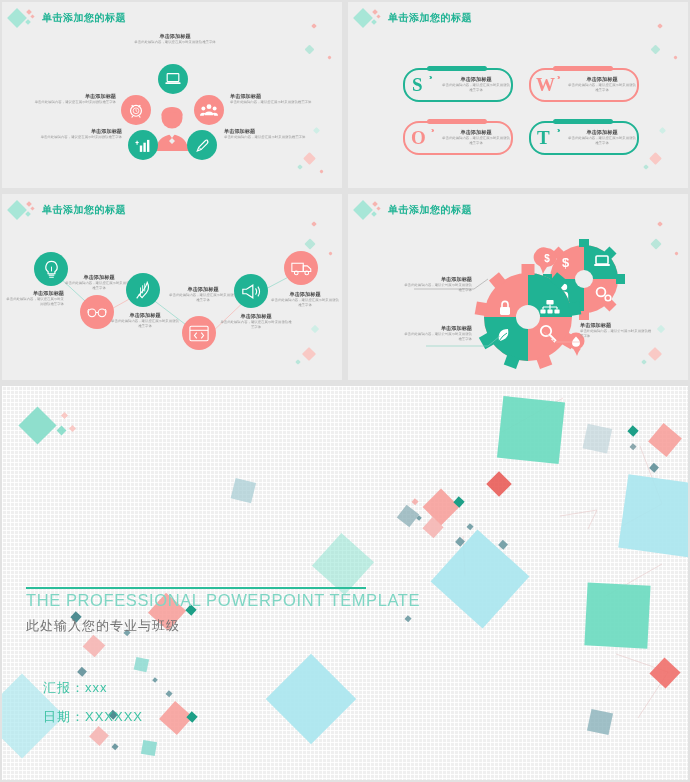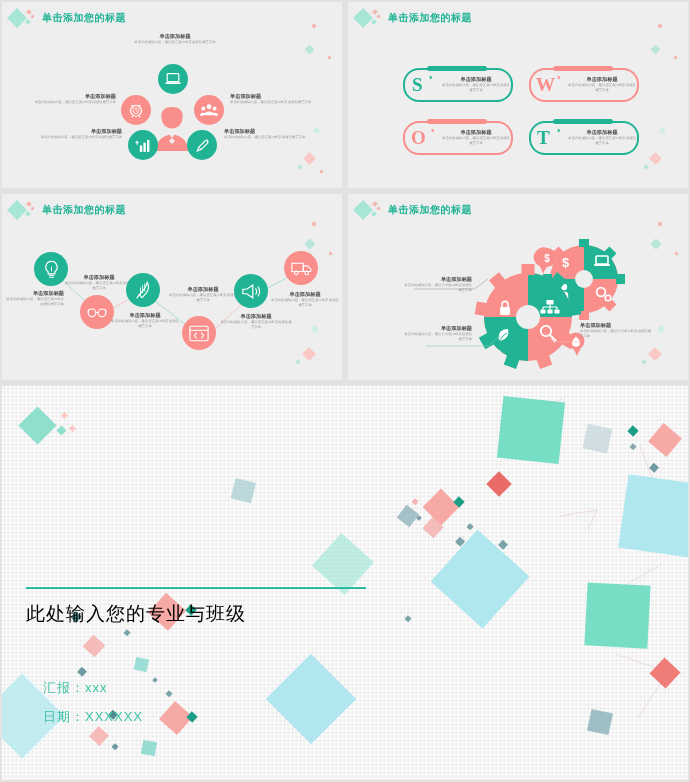--- a/index.html
+++ b/index.html
@@ -53,21 +53,21 @@
 
   
   .big{position:absolute;left:2px;top:386px;width:686px;height:394px;background:#efefef;overflow:hidden;}
   .big .grid-bg{position:absolute;inset:0;
     background-image:linear-gradient(to right,rgba(255,255,255,.85) 1px,transparent 1px),
                      linear-gradient(to bottom,rgba(255,255,255,.85) 1px,transparent 1px);
     background-size:4px 4px;}
   .big-title{position:absolute;left:24px;top:160px;font-size:31px;font-weight:bold;color:#2bbd9a;letter-spacing:2px;white-space:nowrap;}
   .big-rule{position:absolute;left:24px;top:201px;width:340px;height:1.5px;background:#2bbd9a;}
   .big-sub{position:absolute;left:24px;top:205px;font-size:16.5px;color:#7fd6c4;letter-spacing:.6px;white-space:nowrap;}
-  .big-sub2{position:absolute;left:24px;top:215px;font-size:19px;color:#000000;letter-spacing:1px;white-space:nowrap;}
+  .big-sub2{position:absolute;left:24px;top:231px;font-size:13px;color:#737373;letter-spacing:1px;white-space:nowrap;}
   .big-meta{position:absolute;left:24px;font-size:13px;color:#3fc2a4;letter-spacing:1px;white-space:nowrap;margin-left:17px;}
   .sq{position:absolute;transform:rotate(45deg);}
 </style>
 </head>
 <body>
 
 <div class="sheet">
 
   <div class="grid">
 
@@ -518,20 +518,21 @@
         <rect x="186" y="327" width="8" height="8" transform="rotate(42 190 331)" fill="#1d9f87"></rect>
         <rect x="108" y="325" width="7" height="7" transform="rotate(42 111 328)" fill="#4f8d92"></rect>
         <rect x="111" y="358" width="5" height="5" transform="rotate(42 113 360)" fill="#6f9aa2"></rect>
         <rect x="165" y="305" width="5" height="5" transform="rotate(42 167 307)" fill="#7aa3aa"></rect>
         <rect x="151" y="292" width="4" height="4" transform="rotate(42 153 294)" fill="#7aa3aa"></rect>
         <rect x="664" y="50" width="0" height="0" fill="none"></rect>
       </g>
     </svg>
 
     <div class="big-rule"></div>
+    <div class="big-sub">THE PROFESSIONAL POWERPOINT TEMPLATE</div>
     <div class="big-sub2">此处输入您的专业与班级</div>
 
     <div class="big-meta" style="top:293px;">
       <span>汇报：</span><span>xxx</span>
     </div>
     <div class="big-meta" style="top:322px;">
       <span>日期：</span><span>XXXXXX</span>
     </div>
   </div>
 

